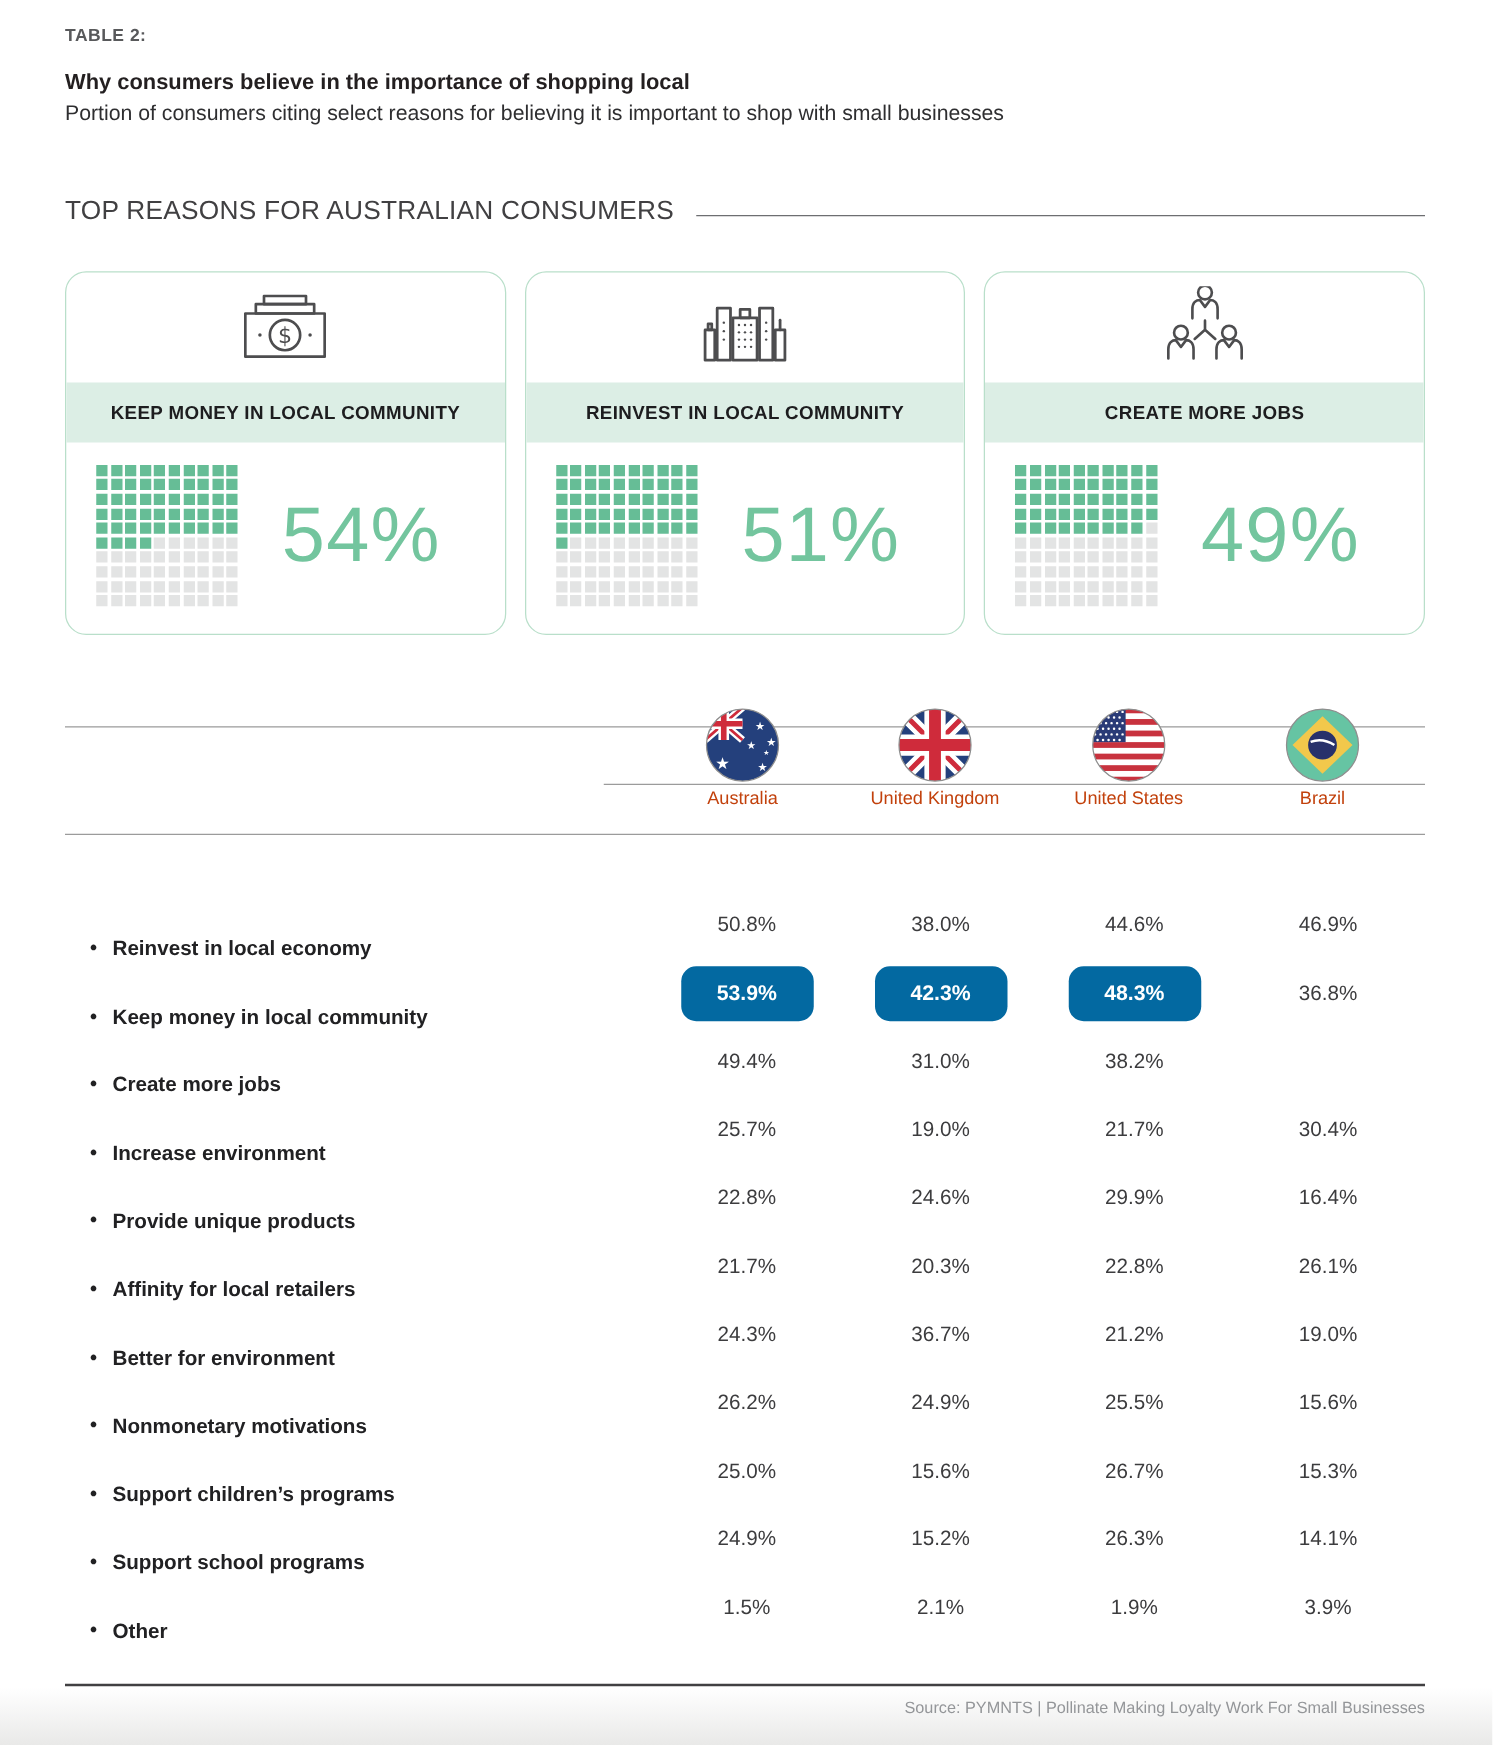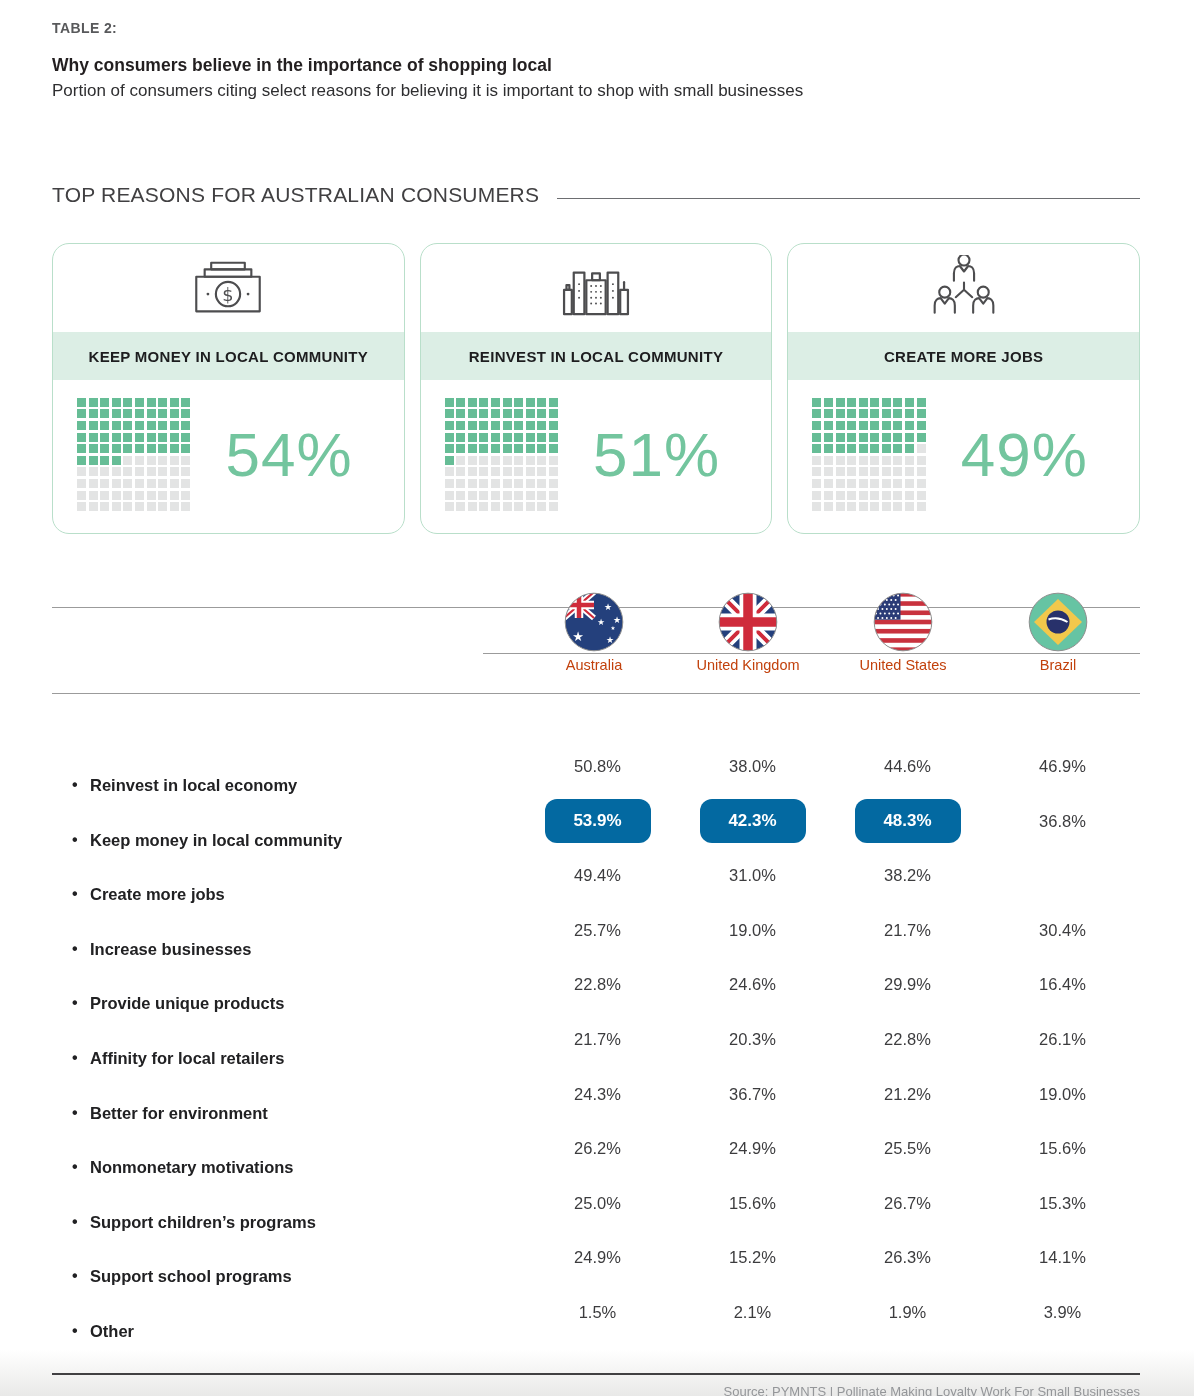--- a/index.html
+++ b/index.html
@@ -8,21 +8,21 @@
     font-family:"Liberation Sans","DejaVu Sans",sans-serif;color:#231f20;overflow:hidden;
   }
   .bottom-strip{position:absolute;left:0;right:0;bottom:0;height:46px;
     background:linear-gradient(180deg,rgba(235,235,234,0) 0%,#e9e9e8 100%);z-index:0;}
   .content{position:relative;z-index:1;margin:0 54px 0 52px;}
   
   .table-label{padding-top:20px;font-size:14px;font-weight:bold;color:#58595b;letter-spacing:.4px;}
   .title{margin-top:19px;font-size:17.5px;font-weight:bold;color:#231f20;}
   .subtitle{margin-top:5px;font-size:17px;color:#2e2e30;}
   
-  .section-row{margin-top:82px;display:flex;align-items:center;gap:18px;}
+  .section-row{margin-top:56px;display:flex;align-items:center;gap:18px;}
   .section-row h2{margin:0;font-size:21px;font-weight:400;color:#414042;letter-spacing:.2px;}
   .heading-rule{flex:1;border-top:1.5px solid #6d6e71;margin-top:6px;}
   
   .cards{margin-top:36px;display:grid;grid-template-columns:repeat(3,1fr);gap:15px;}
   .card{border:1px solid #b9dfca;border-radius:17px;height:289px;background:#fff;
     display:flex;flex-direction:column;overflow:hidden;}
   .card-icon{height:88px;display:flex;align-items:center;justify-content:center;}
   .card-bar{height:48px;background:#dceee5;display:flex;align-items:center;justify-content:center;
     font-weight:bold;font-size:15px;color:#1d1d1f;letter-spacing:.3px;text-align:center;}
   .card-body{flex:1;display:flex;align-items:center;padding:6px 16px 10px 24px;}
@@ -579,21 +579,21 @@
         <div class="tval"><span class="pill">48.3%</span></div>
         <div class="tval">36.8%</div>
       </div>
       <div class="trow">
         <div class="tlabel">Create more jobs</div>
         <div class="tval">49.4%</div>
         <div class="tval">31.0%</div>
         <div class="tval">38.2%</div>
       </div>
       <div class="trow">
-        <div class="tlabel">Increase businesses</div>
+        <div class="tlabel">Increase environment</div>
         <div class="tval">25.7%</div>
         <div class="tval">19.0%</div>
         <div class="tval">21.7%</div>
         <div class="tval">30.4%</div>
       </div>
       <div class="trow">
         <div class="tlabel">Provide unique products</div>
         <div class="tval">22.8%</div>
         <div class="tval">24.6%</div>
         <div class="tval">29.9%</div>

